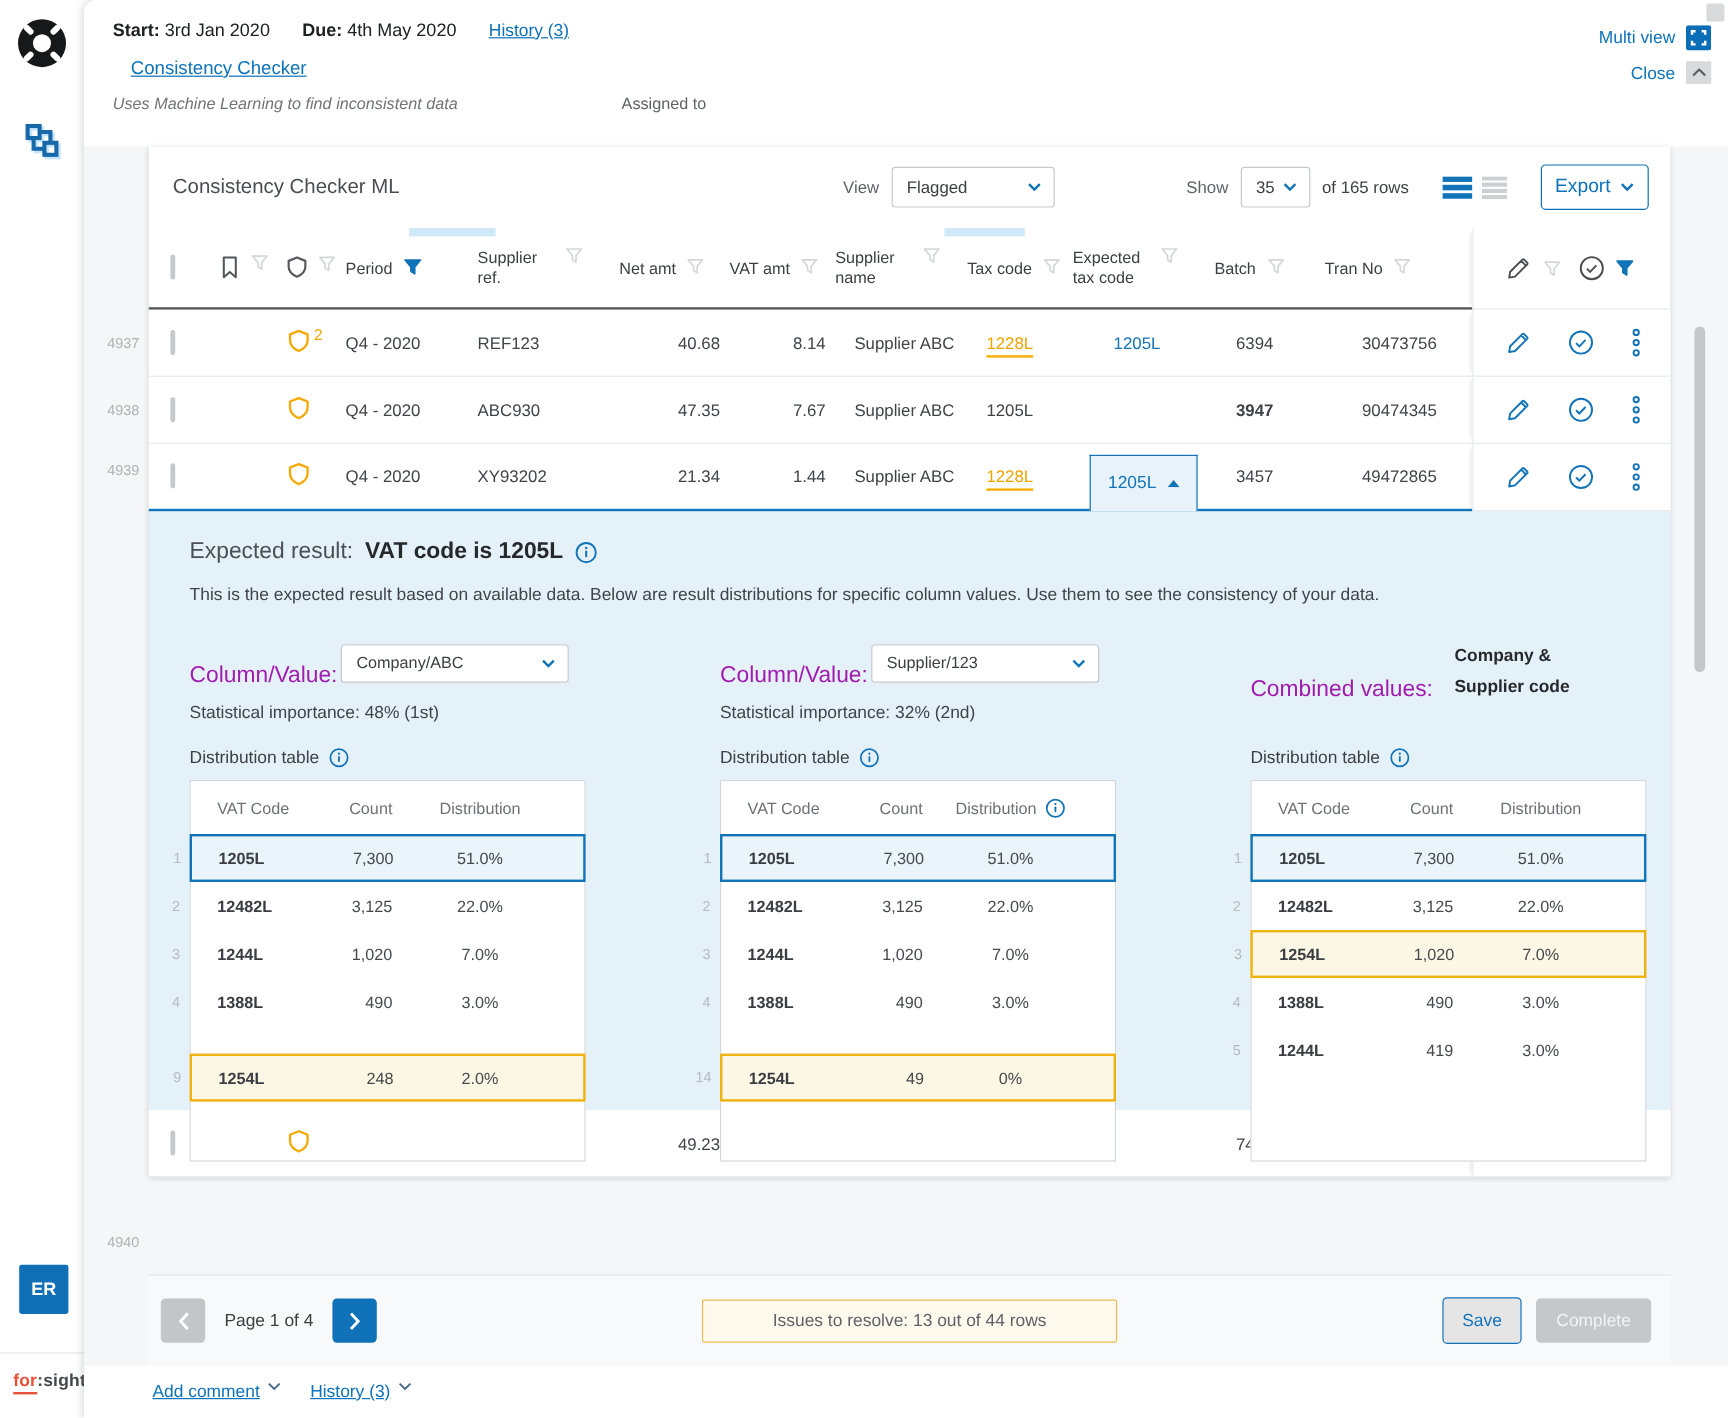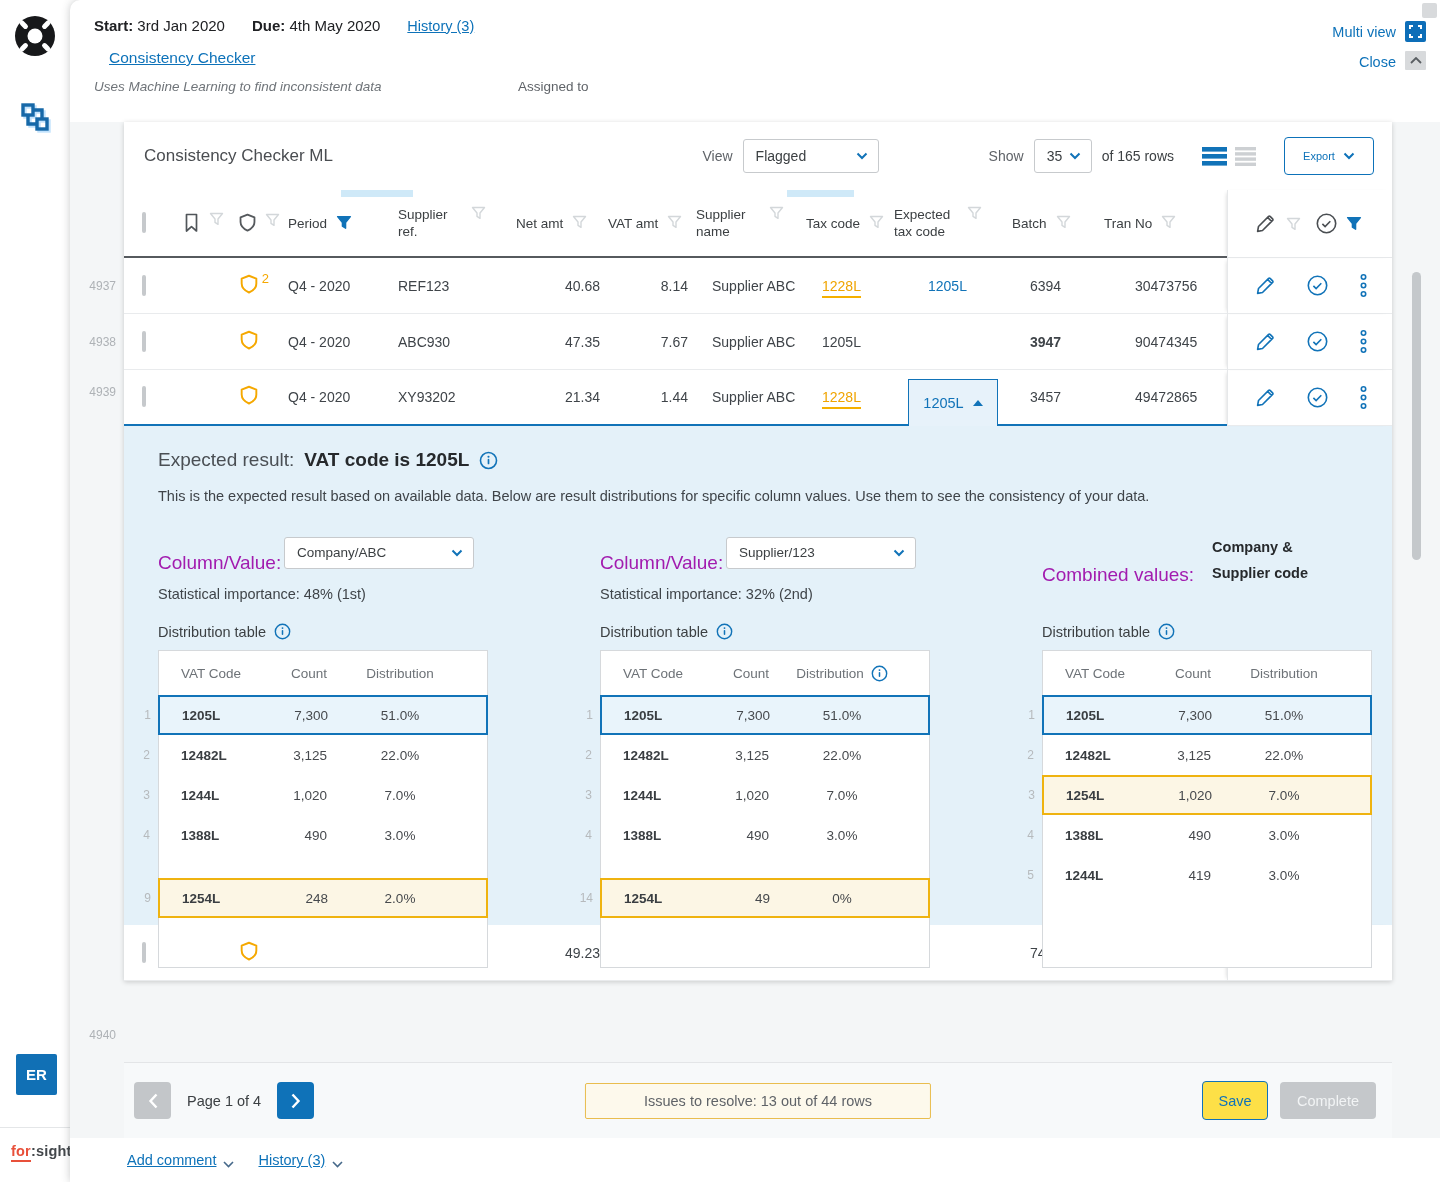--- a/index.html
+++ b/index.html
@@ -36,21 +36,21 @@
   .card{position:absolute;left:54px;top:122px;width:1268px;background:#fff;box-shadow:0 1px 5px rgba(0,0,0,.18);}
   .card-hdr{height:68px;display:flex;align-items:center;padding:0 18px 0 20px;}
   .card-title{font-size:17px;color:#4a4d51;}
   .spacer{flex:1;}
   .lbl{font-size:14px;color:#5f6368;}
   .select{background:#fff;border:1px solid #c7cacd;border-radius:3px;height:34px;display:flex;align-items:center;
           justify-content:space-between;padding:0 10px 0 12px;font-size:14px;color:#3c4043;cursor:pointer;box-sizing:border-box;}
   .view-select{width:136px;margin:0 110px 0 10px;}
   .show-select{width:58px;margin:0 10px;}
   .dens{display:flex;gap:8px;align-items:center;margin:0 28px;}
-  .export-btn{width:88px;height:36px;border:1.5px solid #0d72b9;border-radius:4px;color:#0d72b9;font-size:11px;
+  .export-btn{width:88px;height:36px;border:1.5px solid #0d72b9;border-radius:4px;color:#0d72b9;font-size:16px;
               display:flex;align-items:center;justify-content:center;gap:8px;background:#fff;cursor:pointer;}
   
   .thead{display:flex;position:relative;height:68px;}
   .thead .tdata{border-bottom:2px solid #565a5e;}
   .tdata{width:1103px;display:grid;grid-template-columns:44px 56px 64px 110px 118px 92px 88px 110px 88px 118px 92px 123px;
          align-items:center;box-sizing:border-box;}
   .tactions{width:165px;border-left:1px solid #e6e8ea;border-bottom:1px solid #e6e8ea;display:flex;align-items:center;
             padding-left:26px;gap:30px;box-sizing:border-box;box-shadow:-3px 0 4px -3px rgba(0,0,0,.18);}
   .thead .tactions{gap:0;}
   .strip{position:absolute;top:0;height:7px;background:#cfe9f8;}
@@ -101,26 +101,26 @@
   .dist-num{position:absolute;left:-27px;top:50%;transform:translateY(-50%);width:18px;text-align:right;font-size:12px;color:#b6babd;}
   
   .footerbar{position:absolute;left:54px;top:1062px;width:1268px;height:76px;background:#f7f9fa;border-top:1px solid #e3e5e7;
              display:flex;align-items:center;padding:0 16px 0 10px;box-sizing:border-box;}
   .pg-btn{width:37px;height:37px;border-radius:4px;display:flex;align-items:center;justify-content:center;cursor:pointer;}
   .pg-prev{background:#c3c6c9;}
   .pg-next{background:#0f72b8;}
   .pg-text{margin:0 16px;font-size:14.5px;color:#3c4043;}
   .issues{position:absolute;left:50%;transform:translateX(-50%);height:36px;border:1.5px solid #e9bd4e;background:#fdf9ec;
           border-radius:2px;display:flex;align-items:center;padding:0 58px;font-size:14.5px;color:#5f6368;box-sizing:border-box;}
-  .save-btn{margin-left:auto;width:64px;height:37px;background:#fde047;border:1px solid #1072ba;border-radius:4px;color:#1072ba;
+  .save-btn{margin-left:auto;width:64px;height:37px;background:#e5e5e5;border:1px solid #1072ba;border-radius:4px;color:#1072ba;
             font-size:14.5px;display:flex;align-items:center;justify-content:center;cursor:pointer;}
   .complete-btn{margin-left:12px;width:96px;height:37px;background:#c5c8cb;border:none;border-radius:4px;color:#f2f4f5;
             font-size:14.5px;display:flex;align-items:center;justify-content:center;}
   .bottomlinks{position:absolute;left:57px;top:1138px;height:44px;display:flex;gap:24px;align-items:center;font-size:14.5px;}
-  .blk{display:flex;align-items:flex-end;gap:7px;cursor:pointer;}
+  .blk{display:flex;align-items:flex-start;gap:7px;cursor:pointer;}
 </style>
 </head>
 <body>
 
 <div class="screen">
 
   <aside class="sidebar">
     <div class="logo">
       <svg width="44" height="44" viewBox="0 0 44 44">
         <circle cx="22" cy="22" r="20" fill="#17181a"></circle>

